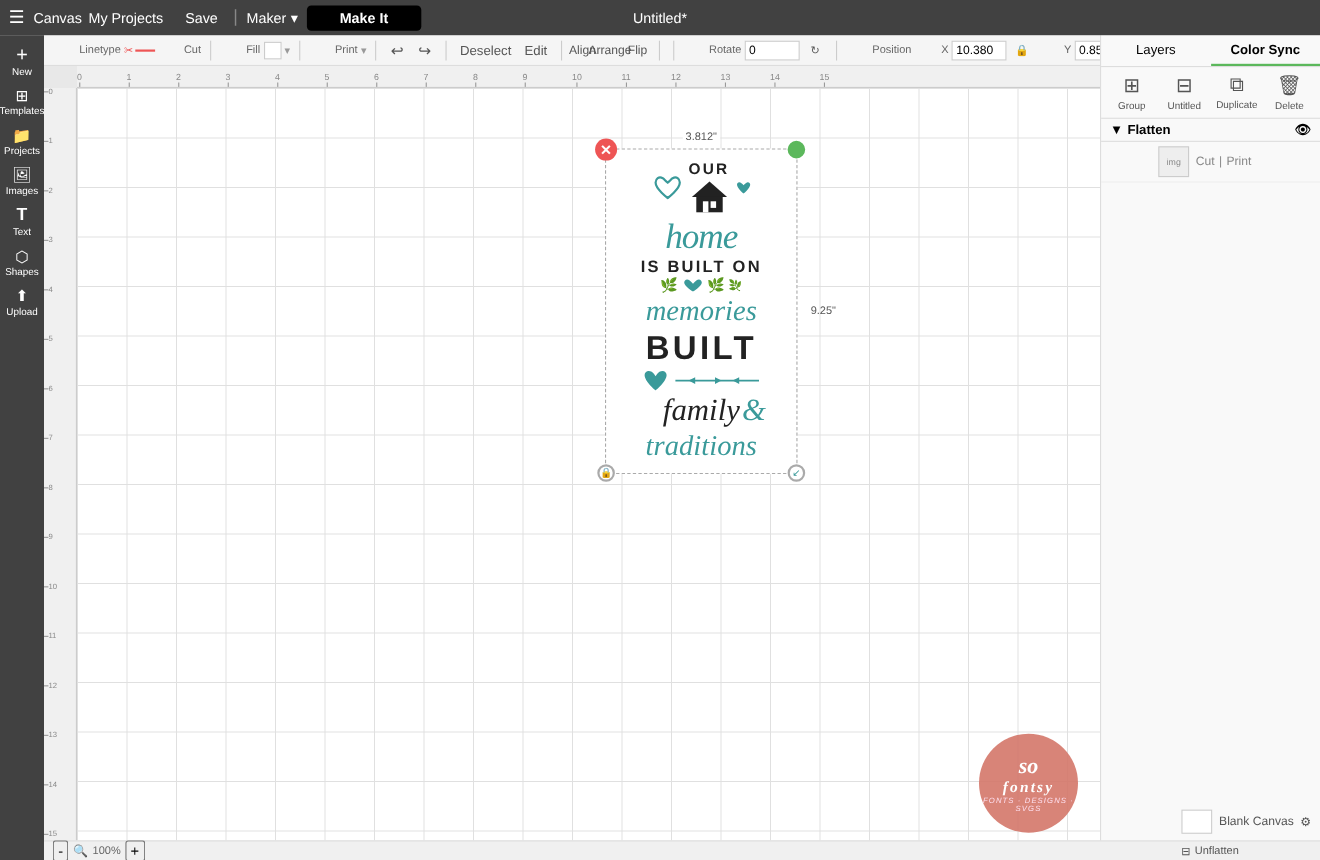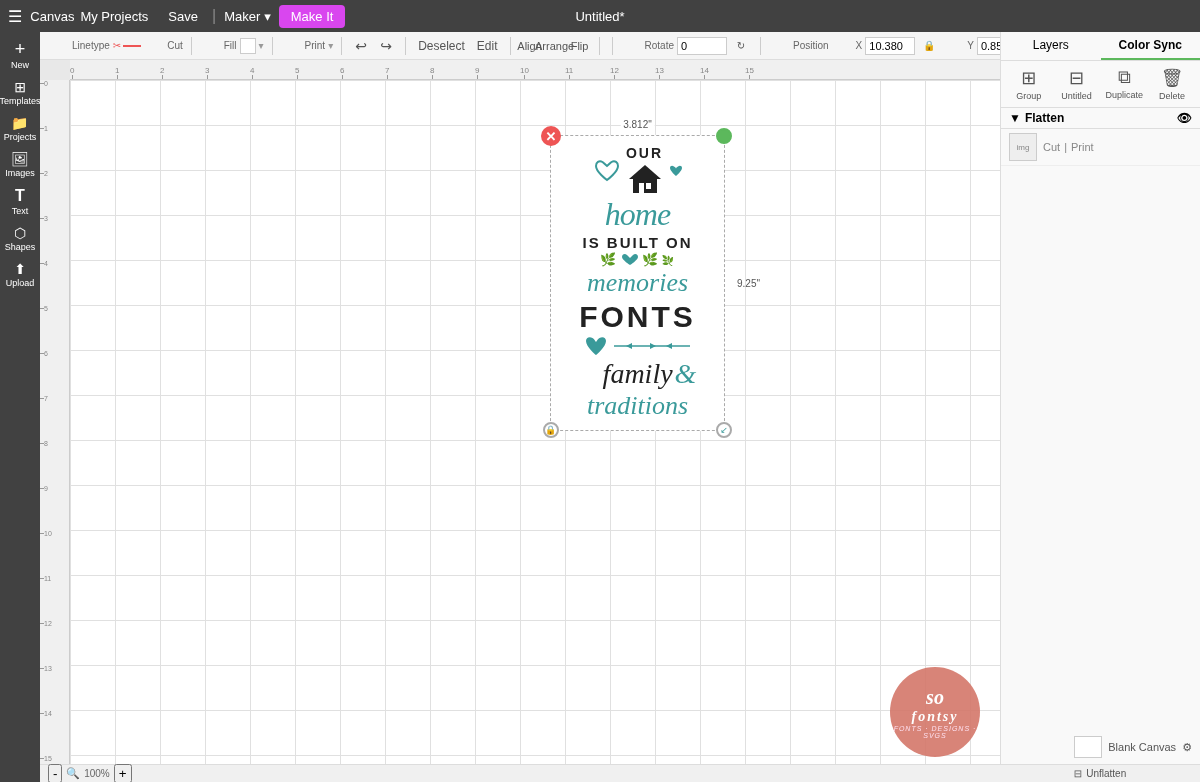--- a/index.html
+++ b/index.html
@@ -14,22 +14,22 @@
       position: absolute; left: 50%; transform: translateX(-50%);
       color: white; font-size: 13px;
     }
     #top-right {
       display: flex; align-items: center; gap: 8px; padding-right: 8px;
     }
     .top-btn {
       background: none; border: none; color: white; cursor: pointer; font-size: 13px; padding: 2px 6px;
     }
     .top-btn-green {
-      background: #d946ef; border: none; color: white; cursor: pointer; font-size: 13px;
-      padding: 4px 12px; border-radius: 4px; font-weight: normal;
+      background: #000000; border: none; color: white; cursor: pointer; font-size: 13px;
+      padding: 4px 30px; border-radius: 4px; font-weight: bold;
     }
     .top-divider { color: #888; }
     .maker-btn {
       background: none; border: none; color: white; cursor: pointer; font-size: 13px;
       display: flex; align-items: center; gap: 4px;
     }
 
     
     #toolbar {
       position: absolute; top: 32px; left: 40px; right: 0; height: 28px;
@@ -84,21 +84,21 @@
       flex: 1; display: flex; flex-direction: column; align-items: center;
       font-size: 9px; color: #555; cursor: pointer; gap: 2px;
     }
     .panel-action-icon { font-size: 18px; }
     .layer-row {
       display: flex; align-items: center; padding: 4px 8px; gap: 6px;
       border-bottom: 1px solid #eee; cursor: pointer;
     }
     .layer-thumb {
       width: 28px; height: 28px; background: #eee; border: 1px solid #ccc;
-      display: flex; align-items: center; justify-content: center; font-size: 8px;
+      display: flex; align-items: center; justify-content: center; font-size: 8px; margin-left: 44px;
     }
     .layer-actions { display: flex; gap: 4px; font-size: 11px; color: #888; }
     .flatten-row {
       display: flex; align-items: center; padding: 3px 8px;
       font-size: 12px; font-weight: bold; cursor: pointer;
       border-bottom: 1px solid #ddd;
     }
     .flatten-arrow { margin-right: 4px; }
 
     
@@ -628,21 +628,21 @@
           <span style="color:#3a9a9a; font-size:13px;">🌿</span>
           <svg width="20" height="14" viewBox="0 0 20 14">
             <path d="M10 12 C10 12 2 7 2 4 C2 1.5 4.5 0 7 2 C8 2.8 9 4 10 5 C11 4 12 2.8 13 2 C15.5 0 18 1.5 18 4 C18 7 10 12 10 12Z" fill="#3a9a9a"></path>
           </svg>
           <span style="color:#3a9a9a; font-size:13px;">🌿</span>
           <span style="color:#3a9a9a; font-size:10px; transform:scaleX(-1); display:inline-block;">🌿</span>
         </div>
 
         <div class="design-memories">memories</div>
 
-        <div class="design-love">FONTS</div>
+        <div class="design-love">BUILT</div>
 
         <div class="design-heart-arrows">
           <svg width="24" height="22" viewBox="0 0 24 22">
             <path d="M12 20 C12 20 2 12 2 6 C2 3 5 1 8.5 3 C10 4 11 5.5 12 7 C13 5.5 14 4 15.5 3 C19 1 22 3 22 6 C22 12 12 20 12 20Z" fill="#3a9a9a"></path>
           </svg>
           <svg width="80" height="14" viewBox="0 0 80 14">
             <line x1="2" y1="7" x2="38" y2="7" stroke="#3a9a9a" stroke-width="1.5"></line>
             <polygon points="38,4 44,7 38,10" fill="#3a9a9a"></polygon>
             <line x1="42" y1="7" x2="78" y2="7" stroke="#3a9a9a" stroke-width="1.5"></line>
             <polygon points="20,4 14,7 20,10" fill="#3a9a9a"></polygon>

